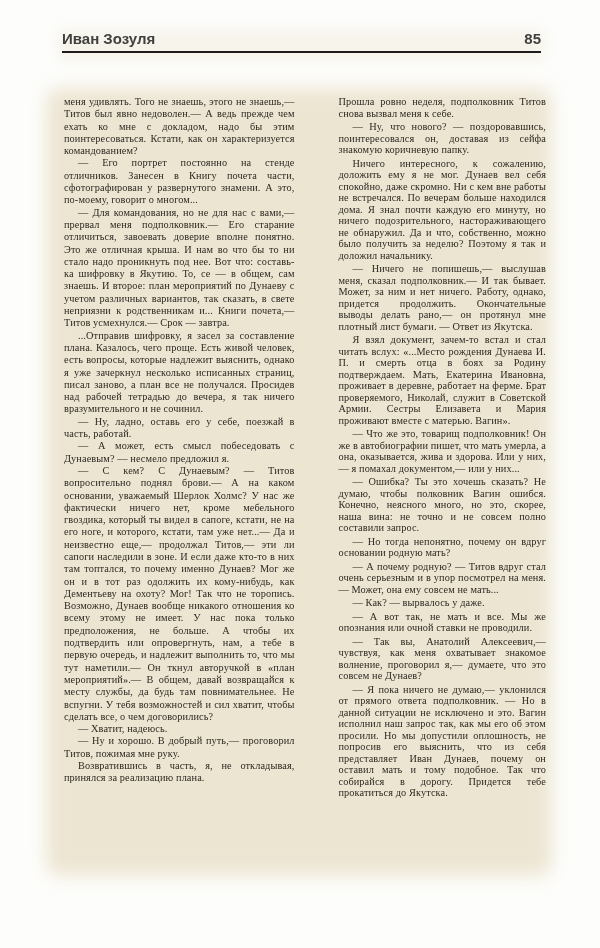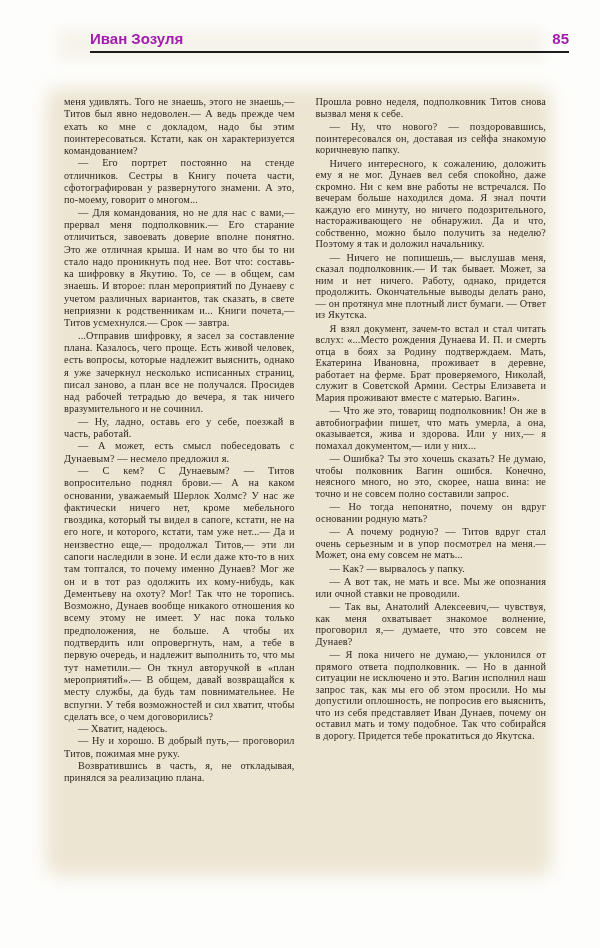--- a/index.html
+++ b/index.html
@@ -42,22 +42,21 @@
     top: 30px;
     width: 479px;
     display: flex;
     justify-content: space-between;
     align-items: flex-end;
     border-bottom: 2px solid #1c1c1c;
     padding-bottom: 4px;
     font-family: "Liberation Sans", sans-serif;
     font-weight: bold;
     font-size: 15px;
-    color: #a21caf;
-    margin-left: 28px;
+    color: #404040;
   }
   .columns {
     position: absolute;
     left: 64px;
     top: 96px;
     width: 482px;
     display: flex;
     gap: 21px;
   }
   .col {
@@ -65,55 +64,55 @@
     text-align: justify;
     font-size: 10.3px;
     letter-spacing: 0.1px;
   }
   .col-left  { line-height: 12.3px; }
   .col-right { line-height: 11.5px; }
   .col p.para {
     margin: 0;
     text-indent: 14px;
   }
-  .col-right p.para { margin-bottom: 2px; }
+  .col-right p.para { margin-bottom: 2px; margin-left: 23px; }
   .col p.para.no-indent { text-indent: 0; }
 </style>
 </head>
 <body>
 
 <div class="scan-tint-header"></div>
 <div class="scan-tint"></div>
 
 <div class="page-header">
   <span>Иван Зозуля</span>
   <span>85</span>
 </div>
 
 <div class="columns">
   <div class="col col-left">
       <p class="para no-indent">меня удивлять. Того не знаешь, этого не знаешь,— Титов был явно недоволен.— А ведь прежде чем ехать ко мне с докладом, надо бы этим поинтересоваться. Кстати, как он характеризуется командованием?</p>
-      <p class="para">— Его портрет постоянно на стенде отличников. Сестры в Книгу почета части, сфотографирован у развернутого знамени. А это, по-моему, говорит о многом...</p>
+      <p class="para">— Его портрет постоянно на стенде отличников. Занесен в Книгу почета части, сфотографирован у развернутого знамени. А это, по-моему, говорит о многом...</p>
       <p class="para">— Для командования, но не для нас с вами,— прервал меня подполковник.— Его старание отличиться, завоевать доверие вполне понятно. Это же отличная крыша. И нам во что бы то ни стало надо проникнуть под нее. Вот что: составь-ка шифровку в Якутию. То, се — в общем, сам знаешь. И второе: план мероприятий по Дунаеву с учетом различных вариантов, так сказать, в свете неприязни к родственникам и... Книги почета,— Титов усмехнулся.— Срок — завтра.</p>
       <p class="para">...Отправив шифровку, я засел за составление плана. Казалось, чего проще. Есть живой человек, есть вопросы, которые надлежит выяснить, однако я уже зачеркнул несколько исписанных страниц, писал заново, а план все не получался. Просидев над рабочей тетрадью до вечера, я так ничего вразумительного и не сочинил.</p>
       <p class="para">— Ну, ладно, оставь его у себе, поезжай в часть, работай.</p>
       <p class="para">— А может, есть смысл побеседовать с Дунаевым? — несмело предложил я.</p>
       <p class="para">— С кем? С Дунаевым? — Титов вопросительно поднял брови.— А на каком основании, уважаемый Шерлок Холмс? У нас же фактически ничего нет, кроме мебельного гвоздика, который ты видел в сапоге, кстати, не на его ноге, и которого, кстати, там уже нет...— Да и неизвестно еще,— продолжал Титов,— эти ли сапоги наследили в зоне. И если даже кто-то в них там топтался, то почему именно Дунаев? Мог же он и в тот раз одолжить их кому-нибудь, как Дементьеву на охоту? Мог! Так что не торопись. Возможно, Дунаев вообще никакого отношения ко всему этому не имеет. У нас пока только предположения, не больше. А чтобы их подтвердить или опровергнуть, нам, а тебе в первую очередь, и надлежит выполнить то, что мы тут наметили.— Он ткнул авторучкой в «план мероприятий».— В общем, давай возвращайся к месту службы, да будь там повнимательнее. Не вспугни. У тебя возможностей и сил хватит, чтобы сделать все, о чем договорились?</p>
       <p class="para">— Хватит, надеюсь.</p>
       <p class="para">— Ну и хорошо. В добрый путь,— проговорил Титов, пожимая мне руку.</p>
       <p class="para">Возвратившись в часть, я, не откладывая, принялся за реализацию плана.</p>
     </div>
   <div class="col col-right">
       <p class="para no-indent">Прошла ровно неделя, подполковник Титов снова вызвал меня к себе.</p>
       <p class="para">— Ну, что нового? — поздоровавшись, поинтересовался он, доставая из сейфа знакомую коричневую папку.</p>
       <p class="para">Ничего интересного, к сожалению, доложить ему я не мог. Дунаев вел себя спокойно, даже скромно. Ни с кем вне работы не встречался. По вечерам больше находился дома. Я знал почти каждую его минуту, но ничего подозрительного, настораживающего не обнаружил. Да и что, собственно, можно было получить за неделю? Поэтому я так и доложил начальнику.</p>
       <p class="para">— Ничего не попишешь,— выслушав меня, сказал подполковник.— И так бывает. Может, за ним и нет ничего. Работу, однако, придется продолжить. Окончательные выводы делать рано,— он протянул мне плотный лист бумаги. — Ответ из Якутска.</p>
       <p class="para">Я взял документ, зачем-то встал и стал читать вслух: «...Место рождения Дунаева И. П. и смерть отца в боях за Родину подтверждаем. Мать, Екатерина Ивановна, проживает в деревне, работает на ферме. Брат проверяемого, Николай, служит в Советской Армии. Сестры Елизавета и Мария проживают вместе с матерью. Вагин».</p>
       <p class="para">— Что же это, товарищ подполковник! Он же в автобиографии пишет, что мать умерла, а она, оказывается, жива и здорова. Или у них,— я помахал документом,— или у них...</p>
       <p class="para">— Ошибка? Ты это хочешь сказать? Не думаю, чтобы полковник Вагин ошибся. Конечно, неясного много, но это, скорее, наша вина: не точно и не совсем полно составили запрос.</p>
       <p class="para">— Но тогда непонятно, почему он вдруг основании родную мать?</p>
       <p class="para">— А почему родную? — Титов вдруг стал очень серьезным и в упор посмотрел на меня.— Может, она ему совсем не мать...</p>
-      <p class="para">— Как? — вырвалось у папку.</p>
+      <p class="para">— Как? — вырвалось у даже.</p>
       <p class="para">— А вот так, не мать и все. Мы же опознания или очной ставки не проводили.</p>
       <p class="para">— Так вы, Анатолий Алексеевич,— чувствуя, как меня охватывает знакомое волнение, проговорил я,— думаете, что это совсем не Дунаев?</p>
       <p class="para">— Я пока ничего не думаю,— уклонился от прямого ответа подполковник. — Но в данной ситуации не исключено и это. Вагин исполнил наш запрос так, как мы его об этом просили. Но мы допустили оплошность, не попросив его выяснить, что из себя представляет Иван Дунаев, почему он оставил мать и тому подобное. Так что собирайся в дорогу. Придется тебе прокатиться до Якутска.</p>
     </div>
 </div>
 
 </body></html>

